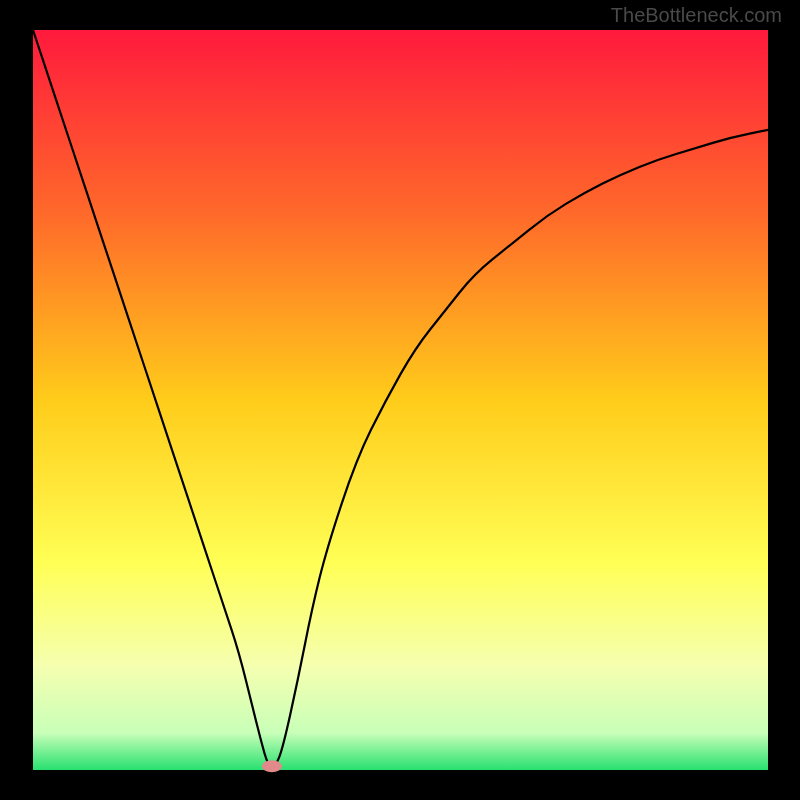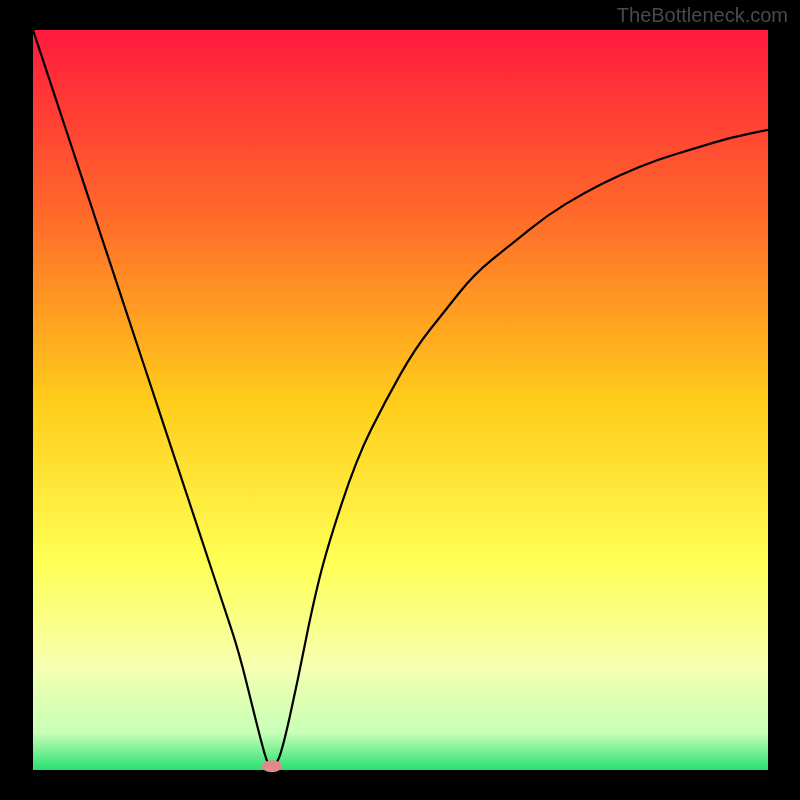--- a/index.html
+++ b/index.html
@@ -1,18 +1,18 @@
 <!DOCTYPE html>
 <html><head>
 <meta charset="utf-8">
 <style>
   * { margin: 0; padding: 0; box-sizing: border-box; }
   body { width: 800px; height: 800px; overflow: hidden; background: #000; font-family: Arial, sans-serif; }
   .container { position: relative; width: 800px; height: 800px; }
-  .watermark { position: absolute; top: 4px; right: 12px; font-size: 20px; color: #4a4a4a; font-weight: 500; z-index: 10; }
+  .watermark { position: absolute; top: 4px; right: 18px; font-size: 20px; color: #4a4a4a; font-weight: 500; z-index: 10; }
   .chart-svg { display: block; }
 </style>
 </head>
 <body>
 
 <div class="container">
   <div class="watermark">TheBottleneck.com</div>
   <svg class="chart-svg" width="800" height="800" viewBox="0 0 800 800">
     <defs>
       <linearGradient id="bg-grad" x1="0" y1="0" x2="0" y2="1">

